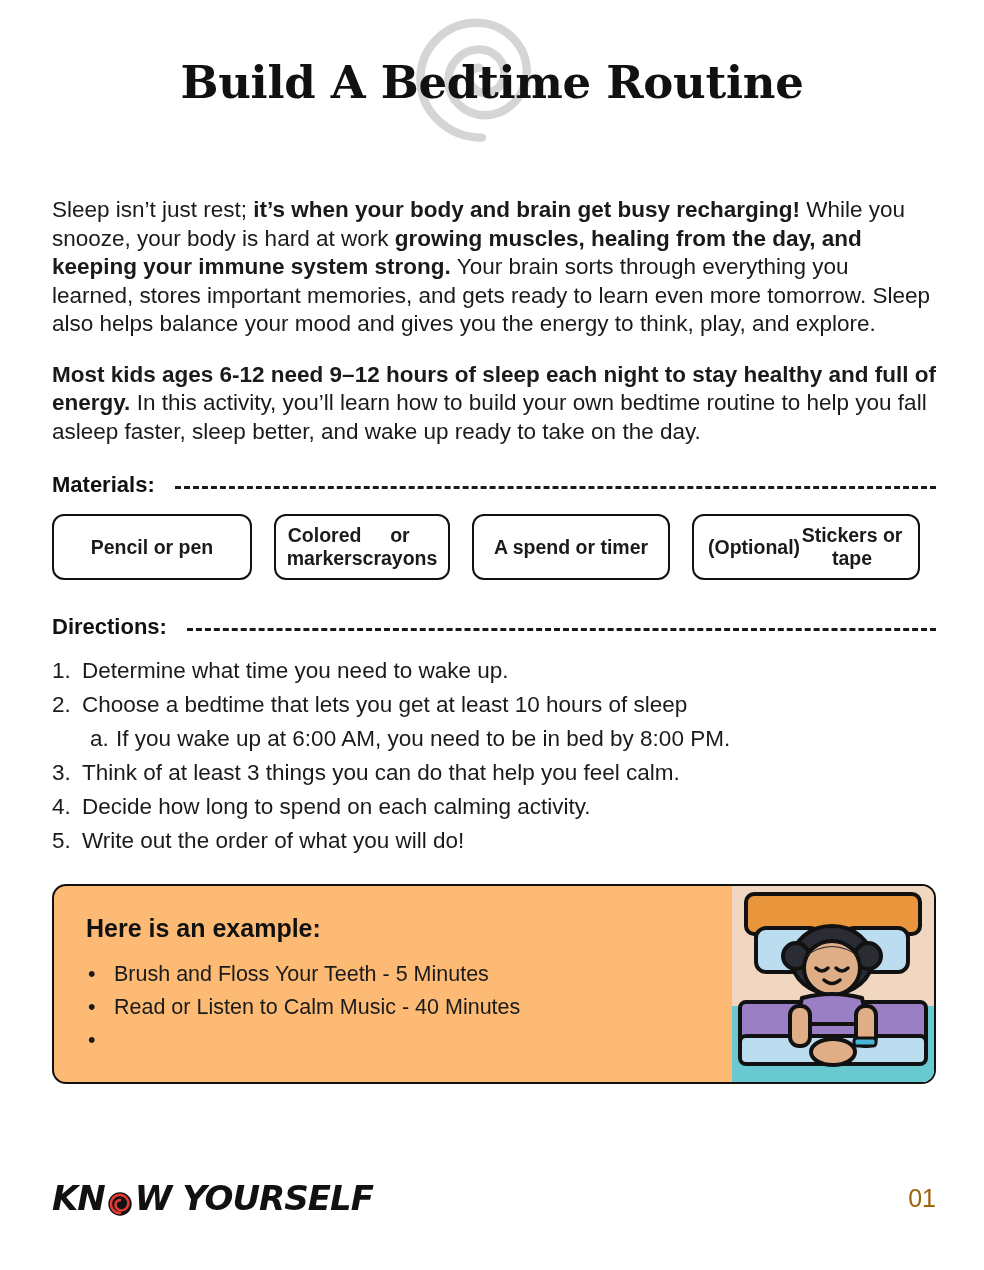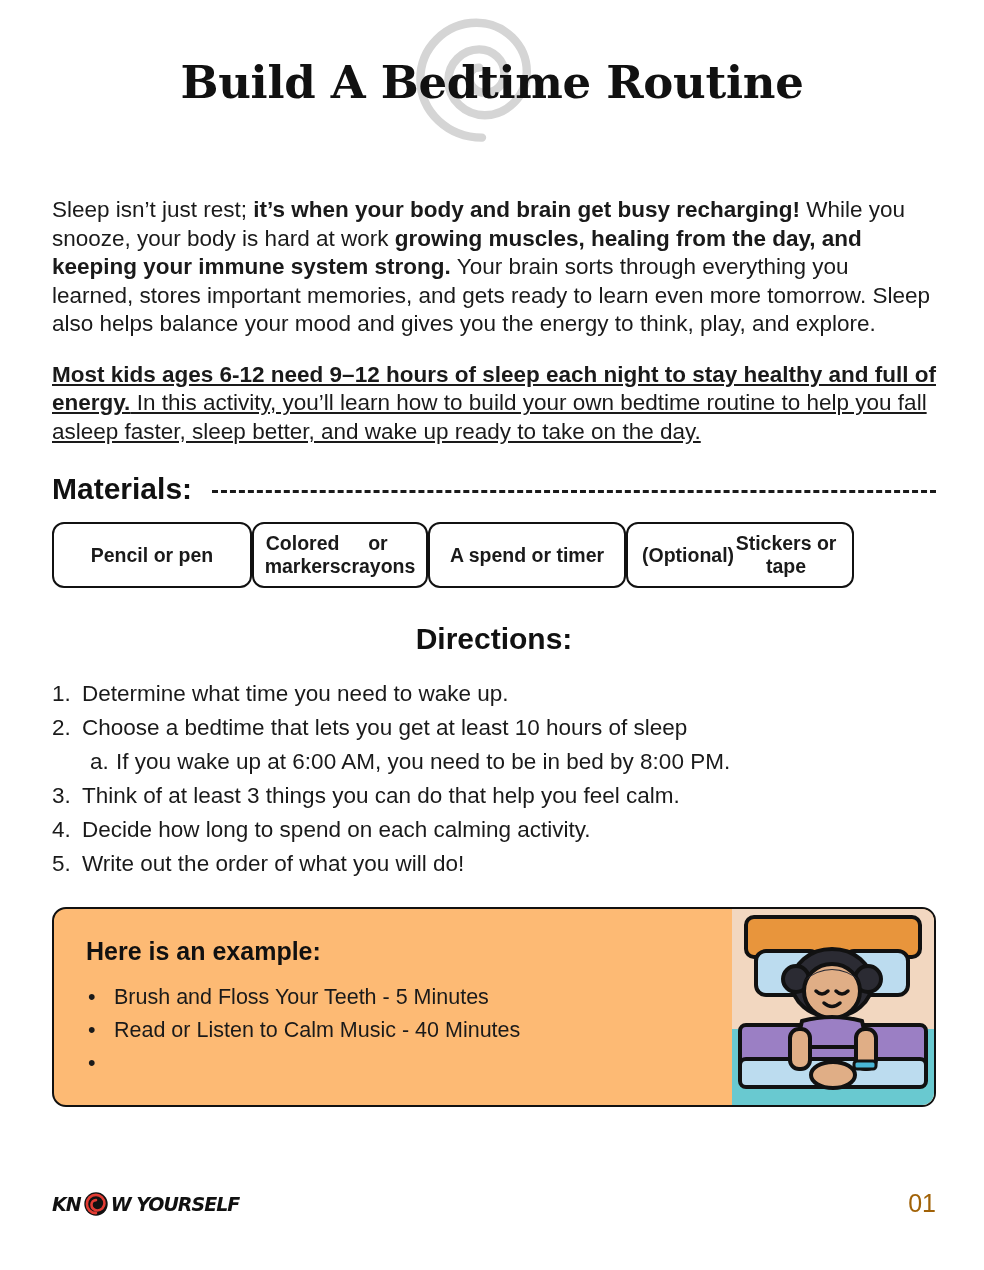--- a/index.html
+++ b/index.html
@@ -67,37 +67,38 @@
     font-weight: bold;
   }
 
   
   .section-head {
     display: flex;
     align-items: center;
     margin: 0 0 14px 0;
   }
   .section-head .label {
-    font-size: 30px;
+    font-size: 22px;
     font-weight: bold;
     color: #111;
     white-space: nowrap;
     font-family: "Liberation Sans", sans-serif;
   }
   .dashline {
     flex: 1;
     height: 0;
     border-top: 3px dashed #1a1a1a;
     margin-left: 20px;
     margin-top: 4px;
   }
 
   
   .materials-row {
     display: flex;
+    gap: 22px;
     margin-top: 16px;
     align-items: stretch;
   }
   .material-box {
     border: 2.5px solid #111;
     border-radius: 12px;
     min-height: 64px;
     display: flex;
     align-items: center;
     justify-content: center;
@@ -189,21 +190,21 @@
     display: flex;
     align-items: center;
     justify-content: space-between;
   }
   .logo {
     display: flex;
     align-items: center;
     font-family: "DejaVu Sans", sans-serif;
     font-weight: bold;
     font-style: italic;
-    font-size: 19px;
+    font-size: 34px;
     letter-spacing: -1px;
     color: #111;
     text-align: right;
   }
   .logo .mark {
     display: inline-block;
     width: 26px;
     height: 26px;
     margin: 0 2px;
     vertical-align: middle;
@@ -223,21 +224,21 @@
       <g fill="none" stroke="#d5d5d5" stroke-width="6" stroke-linecap="round">
         <path d="M50 94 C26 94 6 76 6 52 C6 30 24 12 46 12 C66 12 82 28 82 47 C82 64 68 78 52 78 C38 78 26 67 26 53 C26 41 36 31 48 31 C58 31 66 39 66 48 C66 56 60 62 52 62 C46 62 41 57 41 51 C41 47 44 44 48 44"></path>
       </g>
     </svg>
     <h1 class="title">Build A Bedtime Routine</h1>
   </div>
 
   <div class="content">
 
     <p class="para" id="para0"><span>Sleep isn’t just rest; </span><b>it’s when your body and brain get busy recharging!</b><span> While you snooze, your body is hard at work </span><b>growing muscles, healing from the day, and keeping your immune system strong.</b><span> Your brain sorts through everything you learned, stores important memories, and gets ready to learn even more tomorrow. Sleep also helps balance your mood and gives you the energy to think, play, and explore.</span></p>
-    <p class="para" id="para1" style="margin-bottom:26px;text-decoration:underline;"><b>Most kids ages 6-12 need 9–12 hours of sleep each night to stay healthy and full of energy.</b><span> In this activity, you’ll learn how to build your own bedtime routine to help you fall asleep faster, sleep better, and wake up ready to take on the day.</span></p>
+    <p class="para" id="para1" style="margin-bottom:26px;"><b>Most kids ages 6-12 need 9–12 hours of sleep each night to stay healthy and full of energy.</b><span> In this activity, you’ll learn how to build your own bedtime routine to help you fall asleep faster, sleep better, and wake up ready to take on the day.</span></p>
 
     <div class="section-head">
       <span class="label">Materials:</span>
       <span class="dashline"></span>
     </div>
     <div class="materials-row" id="materials-row">
         <div class="material-box m0">
           <span>Pencil or pen</span>
         </div>
         <div class="material-box m1">
@@ -248,21 +249,21 @@
         <div class="material-box m2">
           <span>A spend or timer</span>
         </div>
         <div class="material-box m3">
           <span>(Optional)</span>
           <br>
           <span>Stickers or tape</span>
         </div>
       </div>
 
-    <div class="section-head" style="margin-top:34px;flex-direction:column;">
+    <div class="section-head" style="margin-top:34px;">
       <span class="label">Directions:</span>
       <span class="dashline"></span>
     </div>
     <div class="directions" id="directions-list">
         <div class="dir-item">
           <span class="num">1.</span>
           <span>Determine what time you need to wake up.</span>
         </div>
         <div class="dir-item">
           <span class="num">2.</span>

